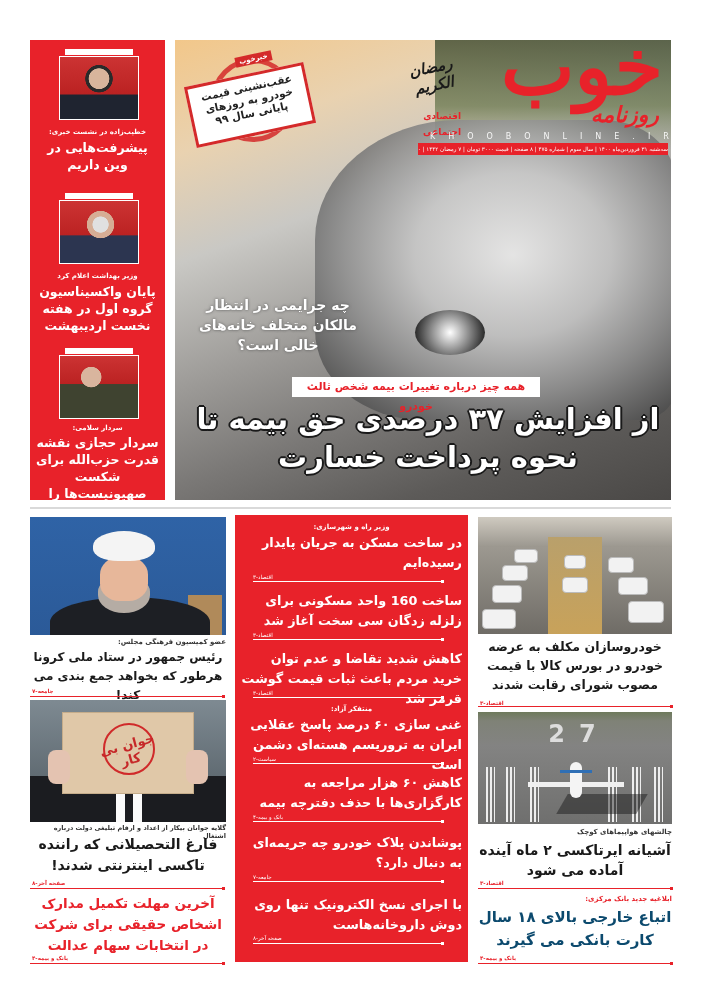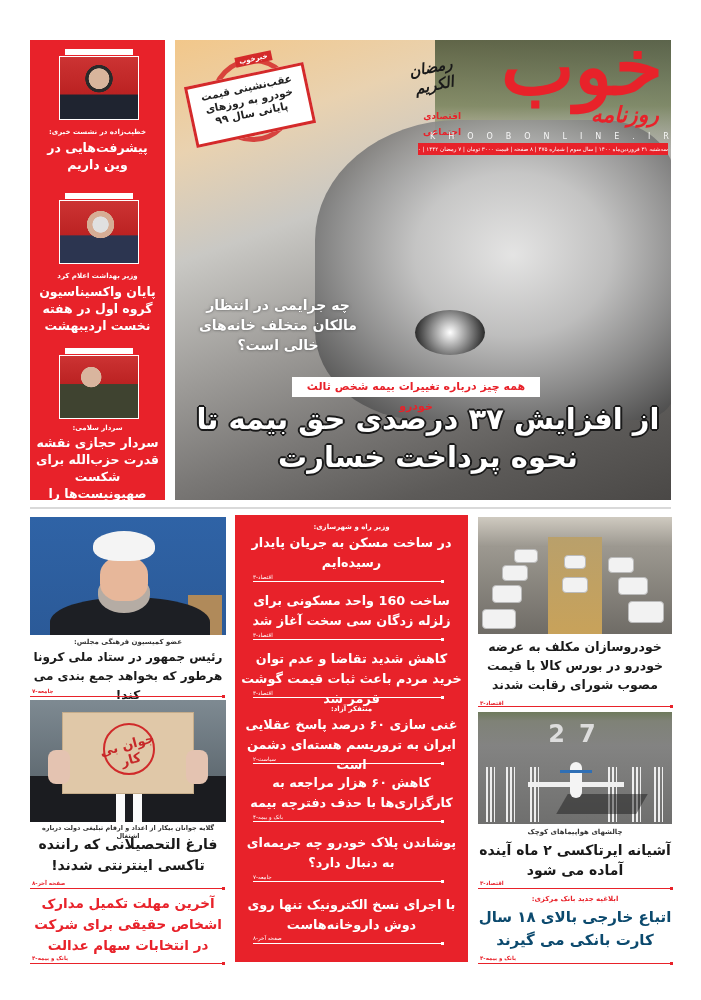--- a/index.html
+++ b/index.html
@@ -47,40 +47,40 @@
   .divider-h { left: 30px; top: 507px; width: 641px; height: 2px; background: #d9d9d9; }
 
   
   .bl-photo1 { left: 30px; top: 517px; width: 196px; height: 118px; overflow: hidden; background: linear-gradient(180deg, #2f63a6 0%, #2b5a98 100%); }
   .rouhani-turban { position: absolute; left: 63px; top: 14px; width: 62px; height: 30px; border-radius: 50% 50% 40% 40%; background: #f4f4f4; }
   .rouhani-face { position: absolute; left: 70px; top: 40px; width: 48px; height: 44px; border-radius: 40%; background: #e7b79a; }
   .rouhani-beard { position: absolute; left: 68px; top: 60px; width: 52px; height: 36px; border-radius: 40% 40% 50% 50%; background: #b5aca4; }
   .rouhani-robe { position: absolute; left: 20px; top: 80px; width: 160px; height: 50px; border-radius: 50% 50% 0 0; background: #1d1f24; }
   .rouhani-chair { position: absolute; left: 158px; top: 78px; width: 34px; height: 40px; background: #b08a5a; }
 
-  .story-kicker { position: absolute; text-align: center; font-size: 7px; font-weight: bold; color: #333; }
+  .story-kicker { position: absolute; font-size: 7px; font-weight: bold; color: #333; }
   .story-head { position: absolute; text-align: center; font-weight: bold; }
   .page-ref { position: absolute; font-size: 5.5px; color: #e8222a; font-weight: bold; }
   .ref-line { position: absolute; height: 1px; background: #e8222a; }
   .ref-dot { position: absolute; width: 3px; height: 3px; background: #e8222a; }
 
   .bl-photo2 { left: 30px; top: 700px; width: 196px; height: 122px; overflow: hidden; background: linear-gradient(180deg, #7e8a92, #4f5960); }
   .sign { position: absolute; left: 32px; top: 12px; width: 132px; height: 82px; background: #e0c8a8; border: 1px solid #c5ac8a; }
   .sign-ring { position: absolute; left: 40px; top: 10px; width: 52px; height: 52px; border: 2px solid #d02a2a; border-radius: 50%; }
   .sign-text { position: absolute; left: 30px; top: 24px; width: 72px; text-align: center; color: #c62828; font-size: 13px; font-weight: bold; transform: rotate(-15deg); }
   .suit { position: absolute; left: 0; top: 76px; width: 196px; height: 50px; background: #1b1c20; }
   .shirt { position: absolute; left: 86px; top: 88px; width: 26px; height: 40px; background: #fafafa; }
   .tie { position: absolute; left: 95px; top: 92px; width: 8px; height: 34px; background: #1b1c20; }
   .hand-l { position: absolute; left: 18px; top: 50px; width: 22px; height: 34px; border-radius: 8px; background: #e4c3b1; }
   .hand-r { position: absolute; left: 156px; top: 50px; width: 22px; height: 34px; border-radius: 8px; background: #e4c3b1; }
 
   
   .mid-col { left: 235px; top: 515px; width: 233px; height: 447px; background: #e8222a; }
   .mid-story-kicker { position: absolute; left: 6px; width: 221px; text-align: center; color: #fff; font-size: 7px; font-weight: bold; }
-  .mid-story-head { position: absolute; left: 6px; width: 221px; text-align: center; color: #fff; font-size: 12.8px; font-weight: bold; line-height: 20px; }
+  .mid-story-head { position: absolute; left: 6px; width: 221px; color: #fff; font-size: 12.8px; font-weight: bold; line-height: 20px; }
   .mid-ref { position: absolute; left: 18px; font-size: 5.5px; color: #fff; }
   .mid-line { position: absolute; left: 18px; width: 190px; height: 1px; background: #fff; }
   .mid-dot { position: absolute; left: 206px; width: 3px; height: 3px; background: #fff; }
 
   
   .br-photo1 { left: 478px; top: 517px; width: 194px; height: 117px; overflow: hidden; background: #8e8e88; }
   .factory-floor { position: absolute; left: 0; top: 30px; width: 194px; height: 87px; background: linear-gradient(180deg, #9c9890, #6f6c66); }
   .factory-lane { position: absolute; left: 70px; top: 20px; width: 54px; height: 97px; background: linear-gradient(180deg, #b9a06b, #c8a25a); }
   .car { position: absolute; width: 24px; height: 14px; background: #f2f2f2; border-radius: 4px; border: 1px solid #bbb; }
   .factory-roof { position: absolute; left: 0; top: 0; width: 194px; height: 30px; background: linear-gradient(180deg, #cfcac0, #9b978f); }

